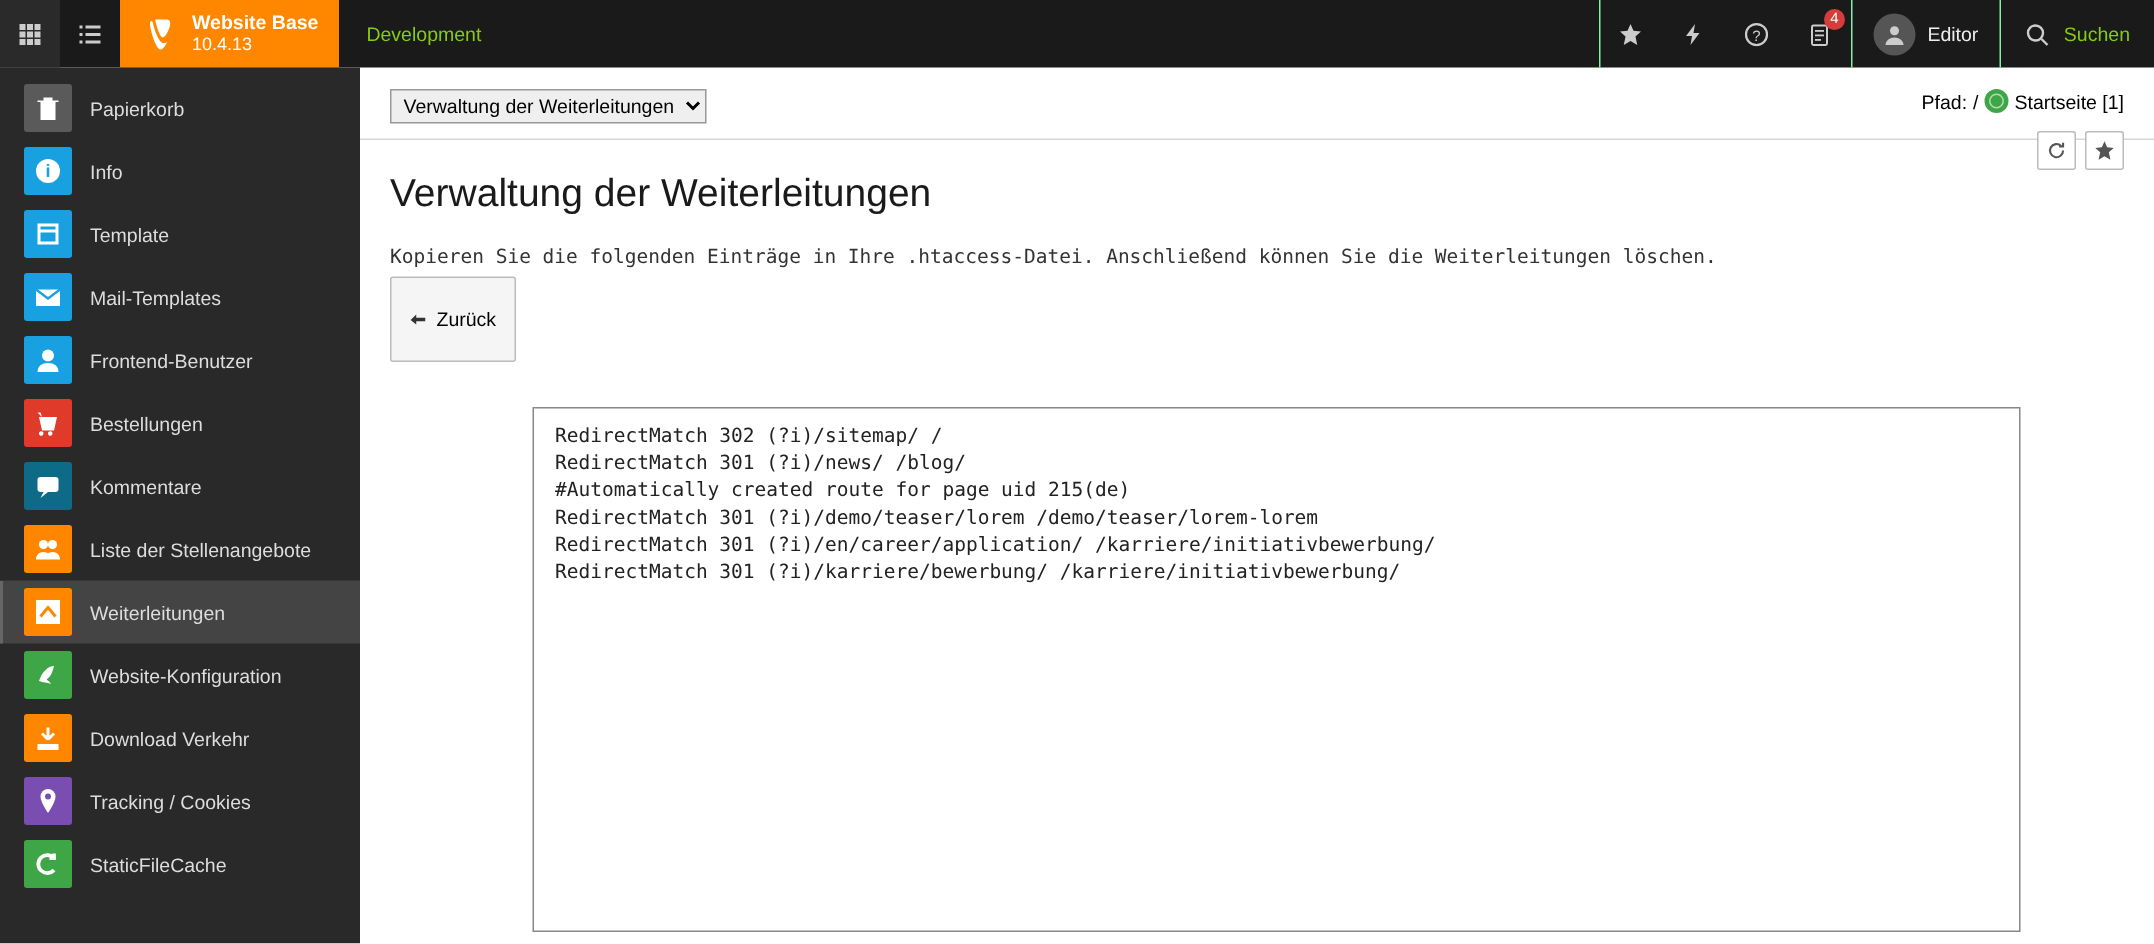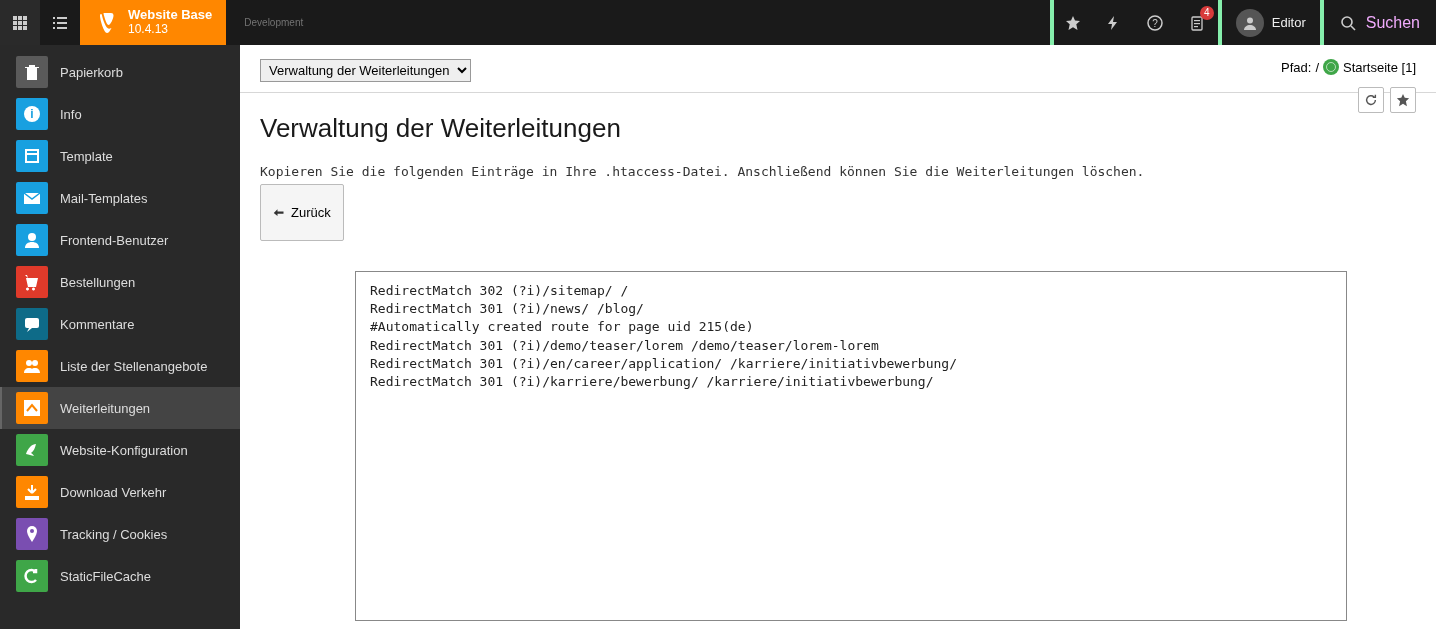--- a/index.html
+++ b/index.html
@@ -5,30 +5,30 @@
 *{margin:0;padding:0;box-sizing:border-box;font-family:"Helvetica Neue",Arial,sans-serif}
 body{width:1436px;height:629px;overflow:hidden;background:#fff}
 .topbar{height:45px;background:#1a1a1a;display:flex;align-items:center;color:#fff}
 .topbar-left{display:flex;align-items:center;height:100%}
 .grid-btn,.tree-btn{width:40px;height:45px;display:flex;align-items:center;justify-content:center;cursor:pointer}
 .grid-btn{background:#2a2a2a}
 .brand-segment{background:#ff8700;height:54px;display:flex;align-items:center;padding:0 14px;gap:10px}
 .brand-text{line-height:1.15}
 .brand-title{font-size:13px;font-weight:600;color:#fff}
 .brand-version{font-size:12px;color:#fff}
-.env-pill{font-size:10px;color:#737373;margin-left:18px}
+.env-pill{font-size:13px;color:#84cc16;margin-left:18px}
 .topbar-right{margin-left:auto;display:flex;align-items:center;height:100%}
 .tb-icon{width:42px;height:45px;display:flex;align-items:center;justify-content:center;position:relative;cursor:pointer}
-.tb-divider{border-left:4px solid #86efac}
+.tb-divider{border-left:1px solid #86efac}
 .badge{position:absolute;top:6px;right:4px;background:#d83b3b;color:#fff;font-size:10px;line-height:14px;min-width:14px;text-align:center;border-radius:7px;padding:0 3px}
 .user-seg{display:flex;align-items:center;gap:8px;padding:0 14px;height:45px;cursor:pointer}
 .avatar{width:28px;height:28px;border-radius:50%;background:#555;display:flex;align-items:center;justify-content:center}
 .user-name{font-size:13px;color:#eee}
 .search-seg{display:flex;align-items:center;gap:10px;padding:0 16px;height:45px;cursor:text}
-.search-ph{color:#f0abfc;font-size:16px}
+.search-ph{color:#84cc16;font-size:13px}
 .layout{display:flex;height:calc(629px - 45px)}
 .sidebar{width:240px;background:#292929;overflow-y:auto;padding-top:6px}
 .mod{display:flex;align-items:center;gap:12px;padding:5px 12px 5px 16px;cursor:pointer;color:#ddd;font-size:13px}
 .mod.active{background:#444;box-shadow:inset 2px 0 0 #666}
 .mod-icon{width:32px;height:32px;border-radius:2px;display:flex;align-items:center;justify-content:center;flex-shrink:0}
 .content{flex:1;background:#fff;overflow:auto}
 .docheader{border-bottom:1px solid #d7d7d7;padding:14px 20px 10px;position:relative}
 .docheader select{font-size:13px;padding:2px 4px;border:1px solid #999;background:#efefef}
 .breadcrumb{position:absolute;right:20px;top:14px;font-size:13px;display:flex;align-items:center;gap:4px}
 .breadcrumb b{font-weight:400}

